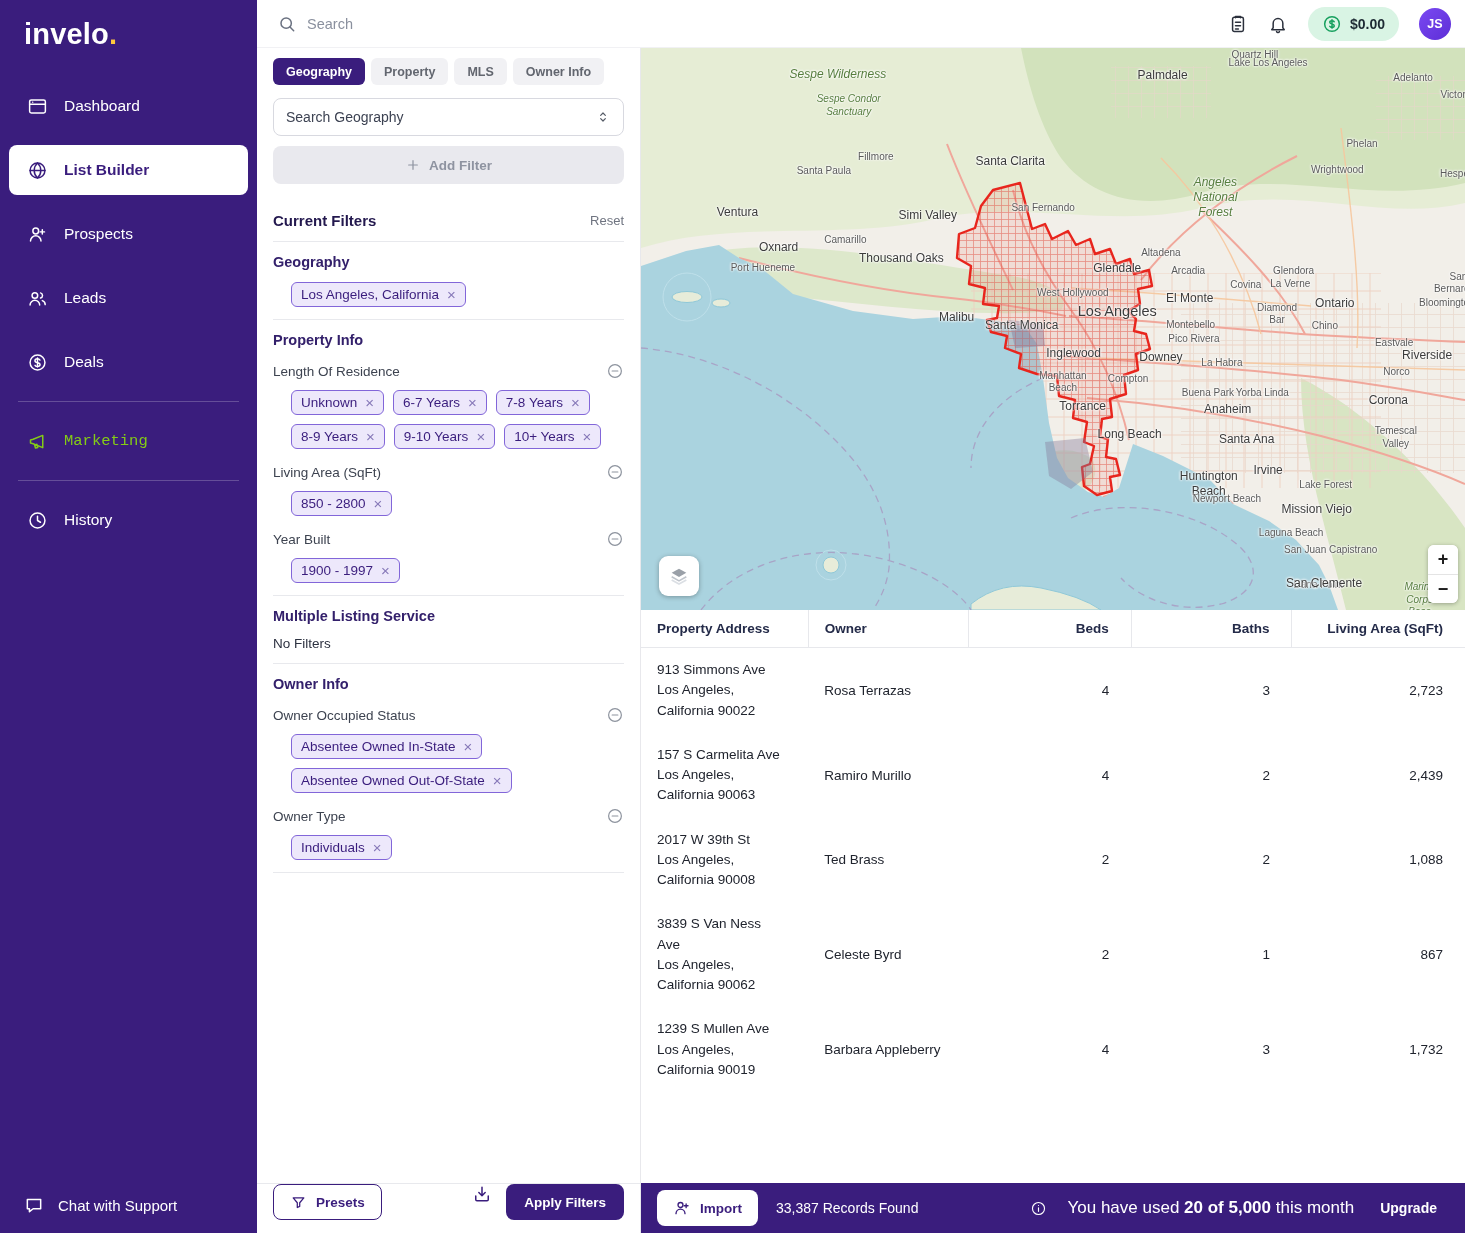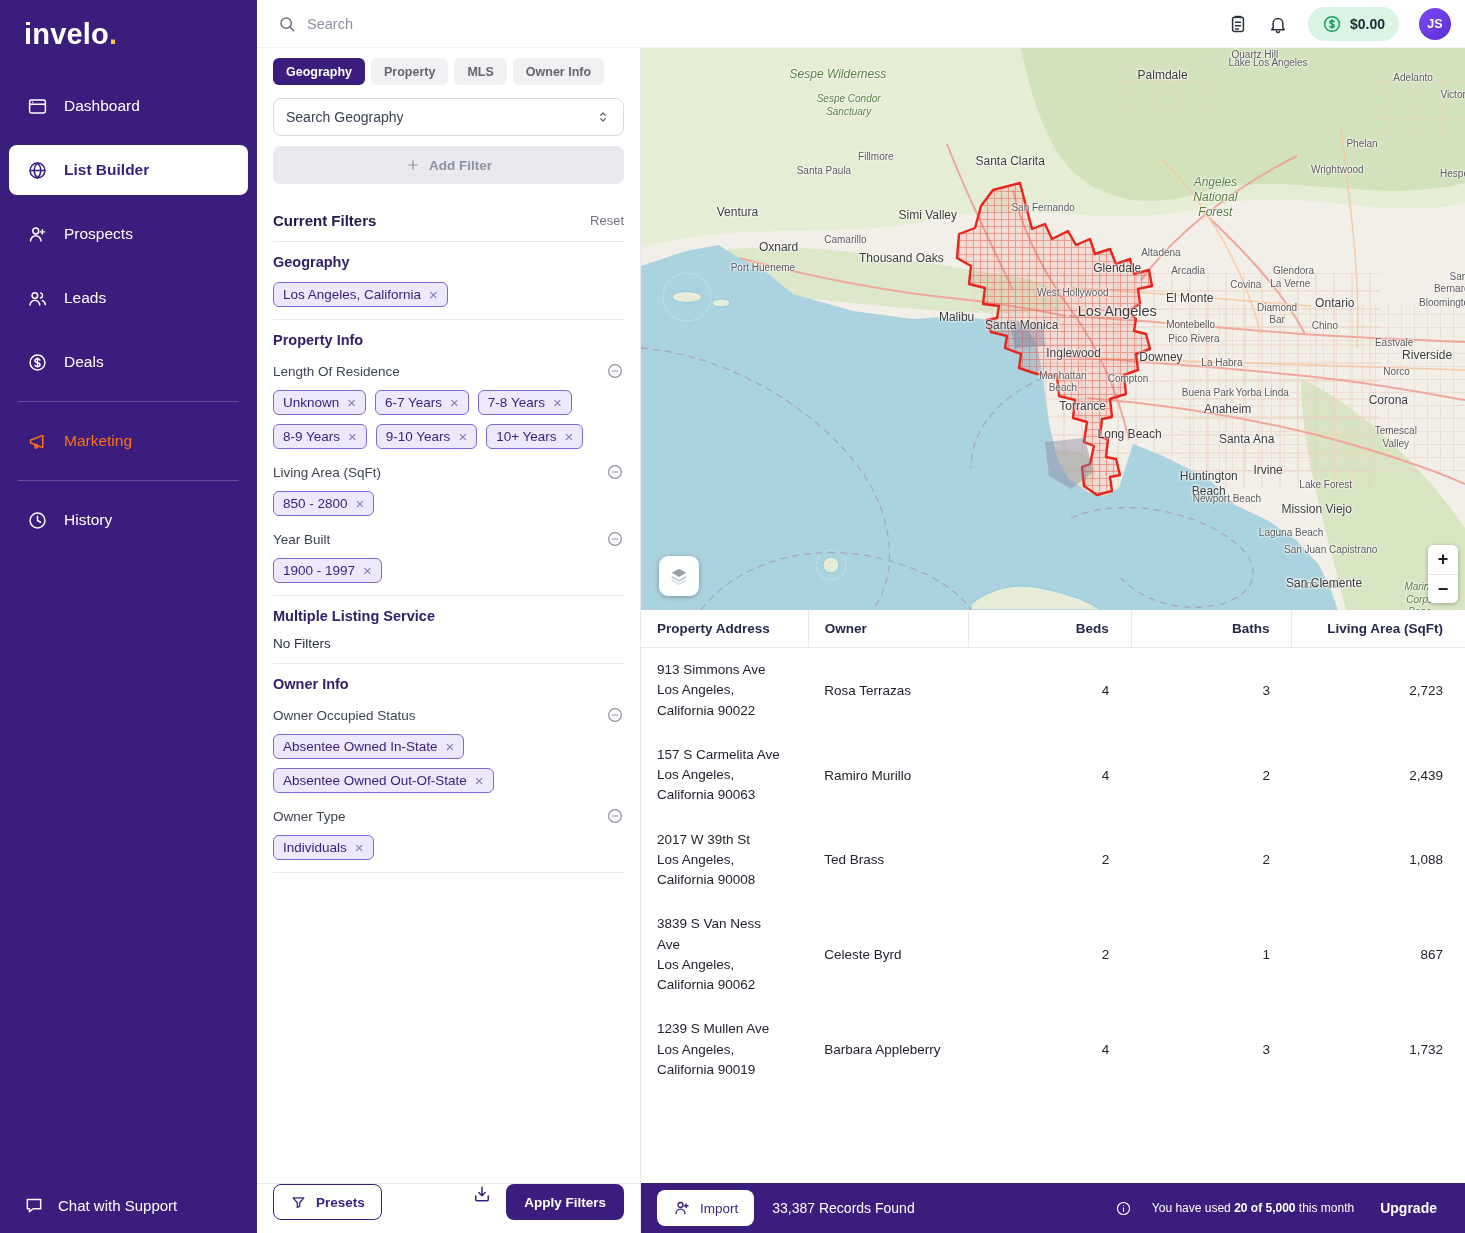--- a/index.html
+++ b/index.html
@@ -9,21 +9,21 @@
   svg.ic{width:20px;height:20px;stroke:currentColor;fill:none;stroke-width:1.8;stroke-linecap:round;stroke-linejoin:round;display:block;}
 
   
   .sidebar{position:absolute;left:0;top:0;width:257px;height:100%;background:#3A1D7D;color:#fff;display:flex;flex-direction:column;z-index:10;}
   .logo{padding:18px 24px 30px;font-size:29px;font-weight:800;letter-spacing:.2px;}
   .logo .dot{color:#FFC83D;}
   .nav{display:flex;flex-direction:column;gap:14px;}
   .nav-item{display:flex;align-items:center;gap:16px;height:50px;padding:0 18px;margin:0 9px;border-radius:8px;font-size:15.5px;color:#fff;cursor:pointer;}
   .nav-item .nav-icon svg{width:21px;height:21px;stroke:currentColor;fill:none;stroke-width:1.7;stroke-linecap:round;stroke-linejoin:round;display:block;}
   .nav-item.active{background:#fff;color:#3A1D7D;font-weight:700;}
-  .nav-item.accent{color:#f97316;}
+  .nav-item.accent{color:#84cc16;font-family:Liberation Mono, monospace;}
   .nav-sep{height:1px;background:rgba(255,255,255,.22);margin:0 18px;}
   .chat-support{margin-top:auto;display:flex;align-items:center;gap:14px;padding:16px 24px 18px;font-size:15px;cursor:pointer;}
 
   
   .topbar{position:absolute;left:257px;top:0;right:0;height:48px;background:#fff;display:flex;align-items:center;padding:0 14px 0 20px;border-bottom:1px solid #f1f1f4;z-index:5;}
   .search-box{display:flex;align-items:center;gap:10px;color:#6a7180;}
   .search-box input{border:none;outline:none;font-size:14.5px;color:#2c3240;width:420px;background:transparent;}
   .search-box input::placeholder{color:#8a909e;}
   .topbar-right{display:flex;align-items:center;gap:20px;margin-left:auto;}
   .icon-btn{color:#2b303c;background:none;border:none;}
@@ -43,21 +43,21 @@
   .add-filter svg{width:16px;height:16px;}
   .cf-row{display:flex;align-items:center;justify-content:space-between;padding:12px 0 12px;}
   .cf-title{font-size:15px;font-weight:700;color:#23184e;}
   .reset{font-size:13px;color:#6f7480;background:none;border:none;}
   .divider{height:1px;background:#e8e9ed;margin:12px 0;}
   .fsection-title{font-size:14.5px;font-weight:700;color:#33206B;margin:6px 0 12px;}
   .fgroup-row{display:flex;align-items:center;justify-content:space-between;margin:14px 0 10px;}
   .fgroup-label{font-size:13.5px;color:#3d4350;}
   .minus-btn{color:#8d939e;display:flex;cursor:pointer;}
   .minus-btn svg{width:18px;height:18px;stroke:currentColor;fill:none;stroke-width:1.6;stroke-linecap:round;display:block;}
-  .tags{display:flex;flex-wrap:wrap;gap:9px;margin:2px 0 6px;}
+  .tags{display:flex;flex-wrap:wrap;gap:9px;margin:2px 18px 6px;}
   .tag{display:inline-flex;align-items:center;gap:8px;background:#EDE8FB;border:1px solid #8266D9;border-radius:6px;padding:4px 9px;font-size:13.5px;color:#3A1D7D;cursor:pointer;}
   .tag-x{color:#8678b8;font-size:15px;line-height:1;cursor:pointer;}
   .no-filters{font-size:13.5px;color:#2c3140;margin:2px 0 8px;}
   .fp-footer{height:50px;flex:0 0 50px;border-top:1px solid #e8e9ed;display:flex;padding:0 16px;gap:14px;background:#fff;}
   .presets-btn{display:flex;align-items:center;gap:9px;height:36px;padding:0 16px;border:1.5px solid #3A1D7D;border-radius:8px;color:#3A1D7D;font-size:13.5px;font-weight:700;background:#fff;}
   .presets-btn svg{width:17px;height:17px;}
   .export-btn{margin-left:auto;color:#3A1D7D;background:none;border:none;display:flex;}
   .apply-btn{height:36px;padding:0 18px;border:none;border-radius:8px;background:#3A1D7D;color:#fff;font-size:13.5px;font-weight:700;}
 
   
@@ -80,24 +80,24 @@
   .results{flex:1;overflow:hidden;background:#fff;}
   table{width:100%;border-collapse:collapse;table-layout:fixed;}
   th{font-size:13.5px;font-weight:700;color:#242b49;text-align:left;padding:11px 16px;border-bottom:1px solid #e7e8ec;background:#fff;}
   th.num,td.num{text-align:right;padding-right:22px;}
   th + th{border-left:1px solid #e7e8ec;}
   td{font-size:13.5px;color:#20242e;padding:12px 16px;vertical-align:middle;}
   td.addr{white-space:pre-line;line-height:1.5;}
 
   
   .statusbar{height:50px;flex:0 0 50px;background:#3A1D7D;display:flex;align-items:center;padding:0 16px;color:#fff;}
-  .import-btn{display:flex;align-items:center;gap:9px;height:36px;padding:0 16px;background:#fff;border-radius:8px;color:#3A1D7D;font-size:13.5px;font-weight:400;border:none;}
+  .import-btn{display:flex;align-items:center;gap:9px;height:36px;padding:0 16px;background:#fff;border-radius:8px;color:#3A1D7D;font-size:13.5px;font-weight:700;border:none;}
   .import-btn svg{width:18px;height:18px;}
   .records{margin-left:18px;font-size:14px;}
-  .usage{margin-left:auto;display:flex;align-items:center;gap:20px;font-size:12px;text-align:center;}
+  .usage{margin-left:auto;display:flex;align-items:center;gap:20px;font-size:17px;text-align:center;}
   .usage svg{width:17px;height:17px;}
   .upgrade{margin-left:26px;margin-right:12px;font-size:14px;font-weight:700;color:#fff;background:none;border:none;}
 </style>
 </head>
 <body>
 
 <nav class="sidebar">
   <div class="logo"><span>invelo</span><span class="dot">.</span></div>
   <div class="nav">
       <div class="nav-item">

